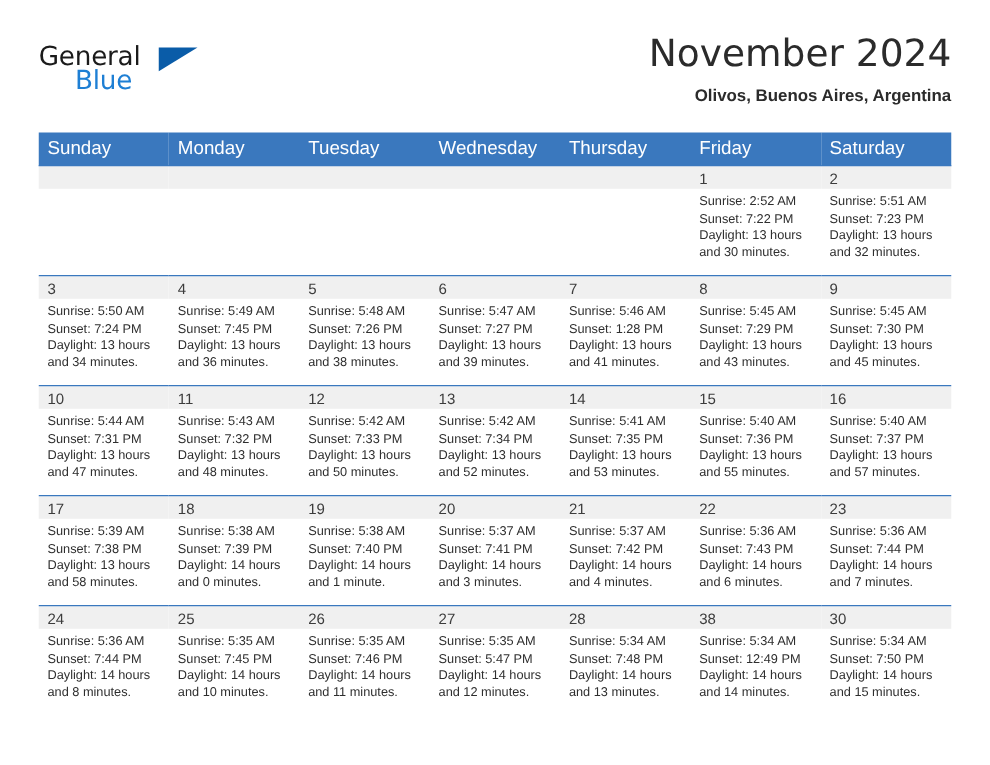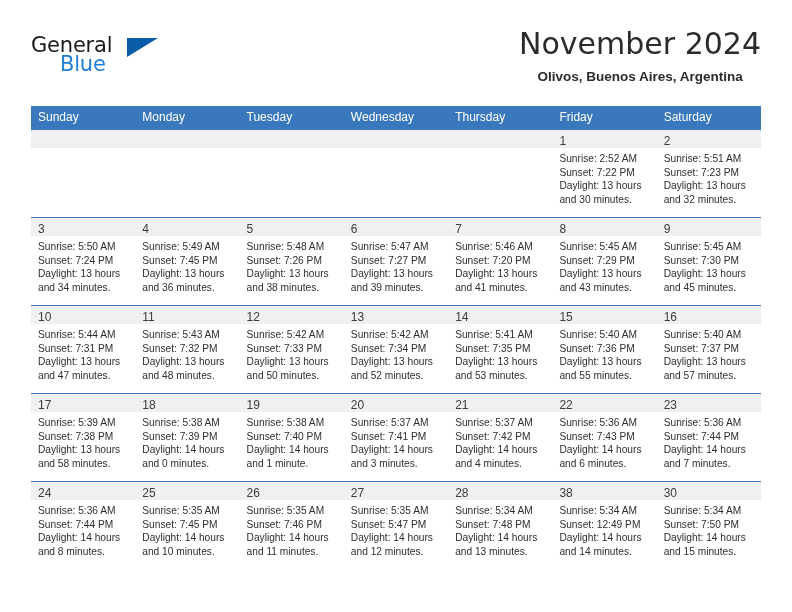--- a/index.html
+++ b/index.html
@@ -81,36 +81,35 @@
     white-space: nowrap;
   }
   .cal-location {
     margin-top: 9px;
     font-size: 13.5px;
     font-weight: 700;
     color: #2b2b2b;
     font-family: "Liberation Sans", sans-serif;
     line-height: 16px;
     white-space: nowrap;
-    text-align: center;
   }
 
   
   .calendar {
     position: absolute;
     left: 31px;
     top: 106px;
     width: 730px;
     border-collapse: collapse;
     table-layout: fixed;
   }
   .calendar th {
     background: #3a78be;
     color: #ffffff;
-    font-size: 12px;
+    font-size: 15px;
     font-weight: 400;
     text-align: left;
     padding: 4px 0 5px 7px;
     height: 13px;
     font-family: "Liberation Sans", sans-serif;
     border: none;
   }
   .calendar td {
     vertical-align: top;
     padding: 0;
@@ -275,21 +274,21 @@
               <div class="cell-line">Sunrise: 5:47 AM</div>
               <div class="cell-line">Sunset: 7:27 PM</div>
               <div class="cell-line">Daylight: 13 hours</div>
               <div class="cell-line">and 39 minutes.</div>
             </div>
           </td>
           <td>
             <div class="daynum-band"><span class="daynum">7</span></div>
             <div class="cell-body">
               <div class="cell-line">Sunrise: 5:46 AM</div>
-              <div class="cell-line">Sunset: 7:20 PM</div>
+              <div class="cell-line">Sunset: 1:28 PM</div>
               <div class="cell-line">Daylight: 13 hours</div>
               <div class="cell-line">and 41 minutes.</div>
             </div>
           </td>
           <td>
             <div class="daynum-band"><span class="daynum">8</span></div>
             <div class="cell-body">
               <div class="cell-line">Sunrise: 5:45 AM</div>
               <div class="cell-line">Sunset: 7:29 PM</div>
               <div class="cell-line">Daylight: 13 hours</div>

